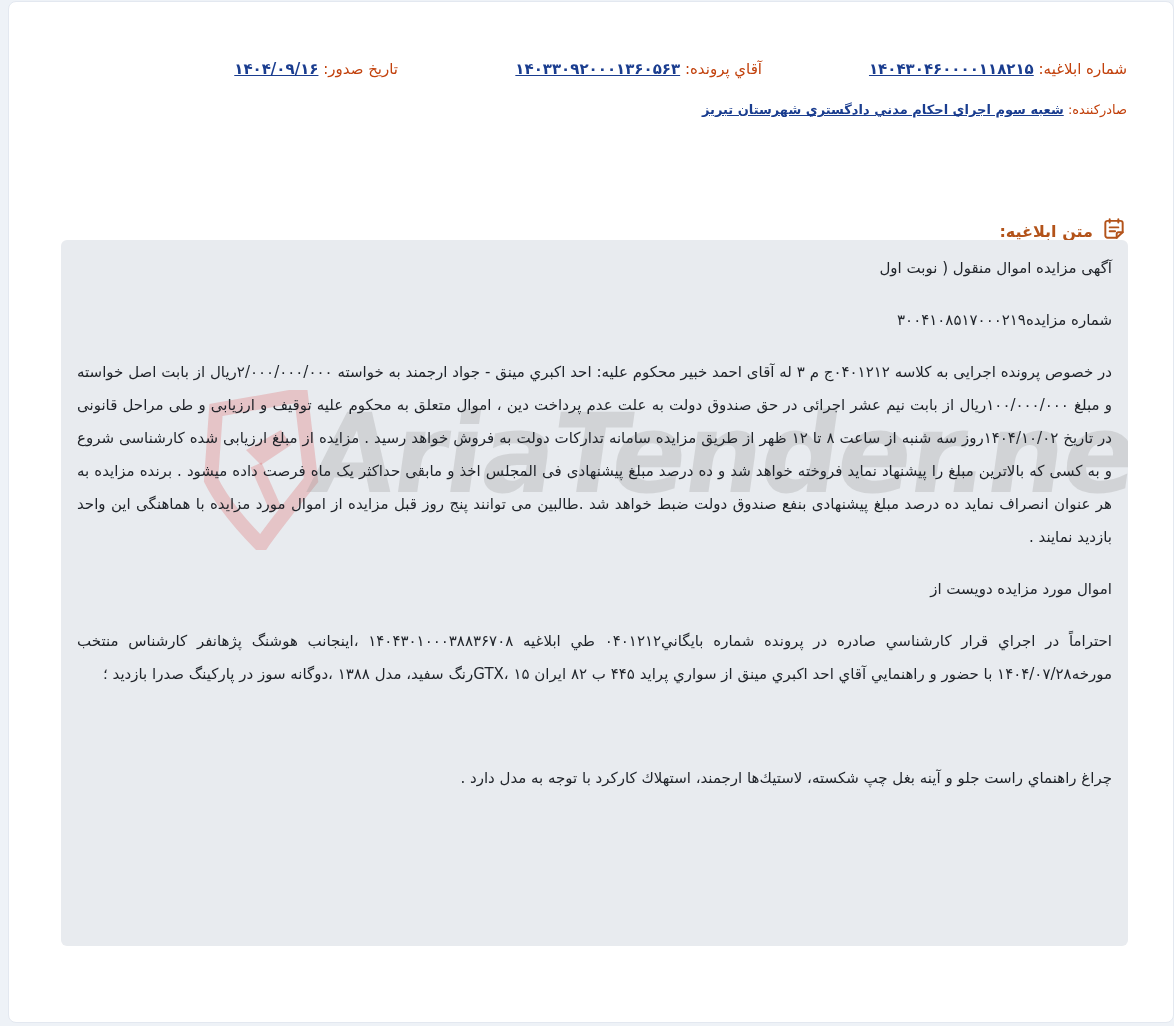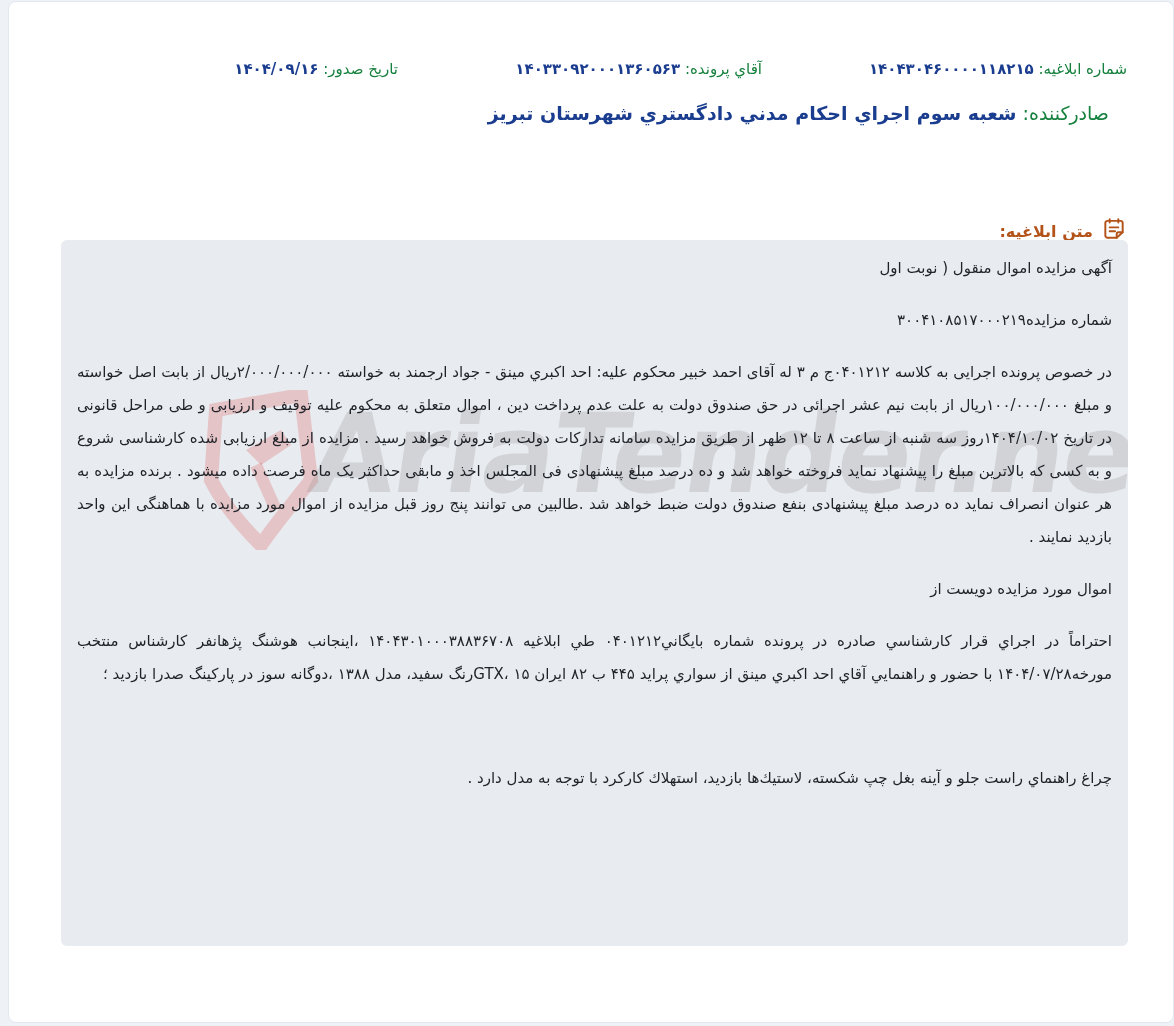--- a/index.html
+++ b/index.html
@@ -33,30 +33,31 @@
       left: 0;
       height: 24px;
       font-size: 15px;
     }
     .meta-item {
       position: absolute;
       top: 0;
       white-space: nowrap;
     }
     .meta-label {
-      color: #15803d;
+      color: #c2410c;
     }
     .meta-value {
       color: #1a3d8f;
       font-weight: bold;
+      text-decoration: underline;
     }
     .meta-line {
       position: absolute;
-      right: 64px;
-      font-size: 19px;
+      right: 46px;
+      font-size: 13px;
       white-space: nowrap;
     }
     .section-title {
       position: absolute;
       right: 46px;
       top: 214px;
       display: flex;
       align-items: center;
       gap: 8px;
       color: #b3531a;
@@ -163,17 +164,17 @@
       <div class="wm-text">AriaTender.net</div>
     </div>
 
     <div class="content">
       <p>آگهی مزایده اموال منقول ( نوبت اول</p>
       <p>شماره مزایده۳۰۰۴۱۰۸۵۱۷۰۰۰۲۱۹</p>
       <p>در خصوص پرونده اجرایی به کلاسه  ۰۴۰۱۲۱۲ج م ۳  له آقای احمد خبیر محکوم علیه: احد اكبري مينق - جواد ارجمند  به خواسته ۲/۰۰۰/۰۰۰/۰۰۰ریال از بابت  اصل خواسته و مبلغ  ۱۰۰/۰۰۰/۰۰۰ریال از بابت نیم عشر اجرائی در حق صندوق دولت به علت عدم پرداخت دین ، اموال متعلق به محکوم علیه توقیف و ارزیابی و طی مراحل قانونی در تاریخ ۱۴۰۴/۱۰/۰۲روز سه شنبه از ساعت ۸ تا ۱۲ ظهر از طریق مزایده سامانه تدارکات دولت  به فروش خواهد رسید . مزایده از مبلغ ارزیابی شده کارشناسی شروع و  به کسی که بالاترین  مبلغ را  پیشنهاد  نماید  فروخته خواهد  شد و  ده  درصد مبلغ پیشنهادی فی المجلس اخذ و مابقی حداکثر یک ماه فرصت داده میشود . برنده مزایده به هر عنوان انصراف نماید ده درصد مبلغ پیشنهادی بنفع صندوق دولت ضبط خواهد شد .طالبین می توانند پنج روز قبل مزایده از اموال مورد مزایده با هماهنگی این واحد بازدید نمایند .</p>
       <p>اموال مورد مزایده  دويست از</p>
       <p>احتراماً در اجراي قرار كارشناسي صادره در پرونده شماره بايگاني۰۴۰۱۲۱۲ طي ابلاغيه ۱۴۰۴۳۰۱۰۰۰۳۸۸۳۶۷۰۸ ،اینجانب هوشنگ پژهانفر کارشناس منتخب مورخه۱۴۰۴/۰۷/۲۸ با حضور و راهنمايي آقاي احد اكبري مينق از سواري پرايد ۴۴۵ ب ۸۲ ايران ۱۵   ،GTXرنگ سفيد، مدل ۱۳۸۸ ،دوگانه سوز در پاركينگ صدرا بازديد ؛</p>
       <div class="spacer"></div>
-      <p>چراغ راهنماي راست جلو و آينه بغل چپ شكسته، لاستيك‌ها بازدید، استهلاك كاركرد با توجه به مدل دارد .</p>
+      <p>چراغ راهنماي راست جلو و آينه بغل چپ شكسته، لاستيك‌ها ارجمند، استهلاك كاركرد با توجه به مدل دارد .</p>
     </div>
   </div>
 
 </div>
 
 </body></html>

